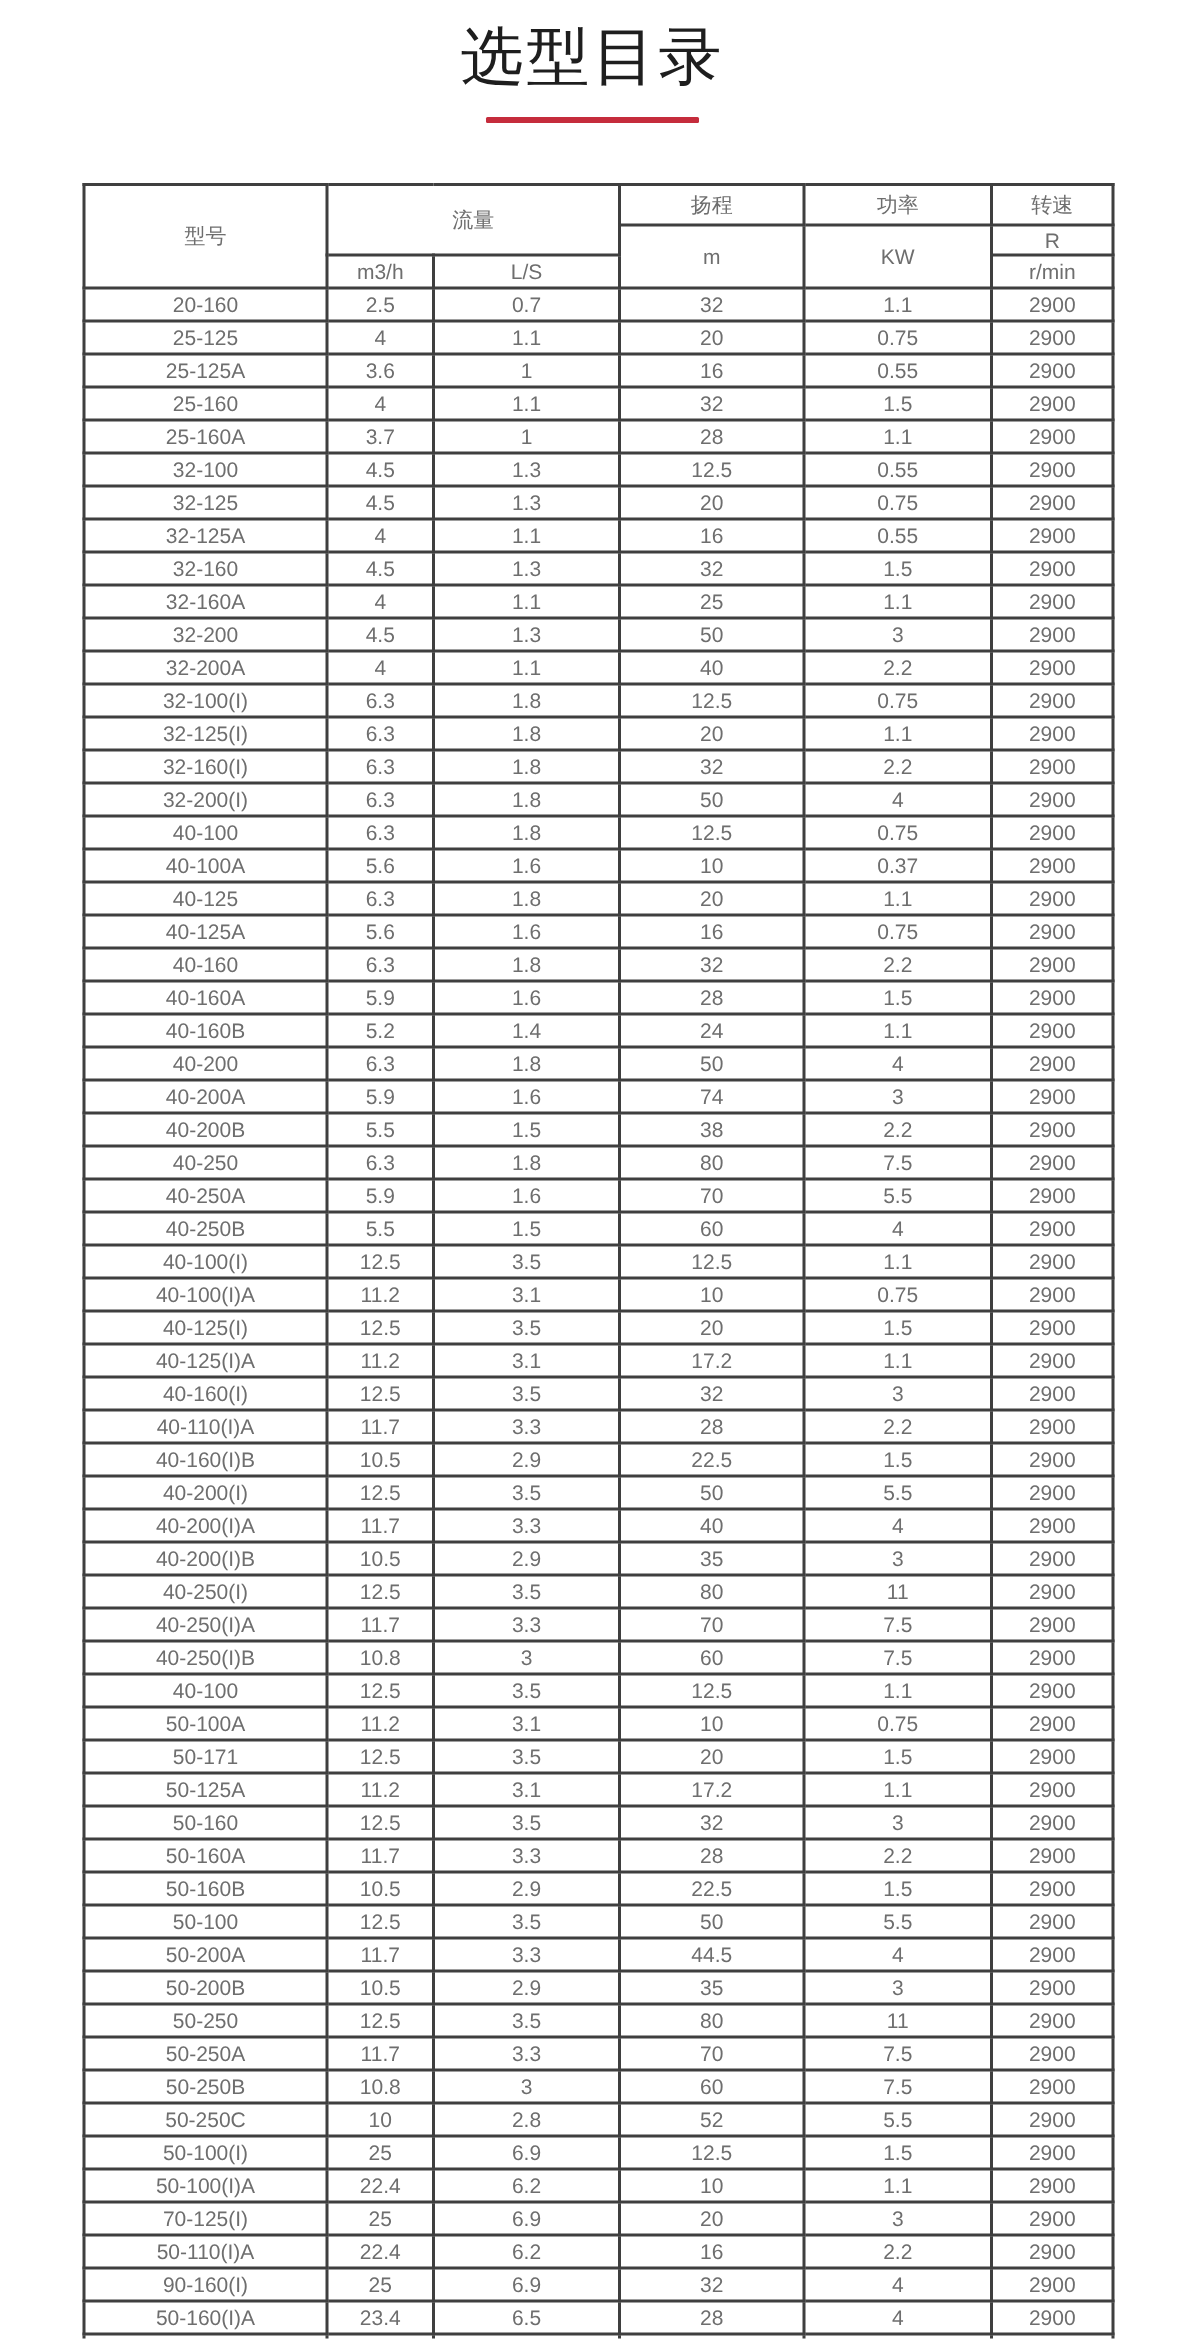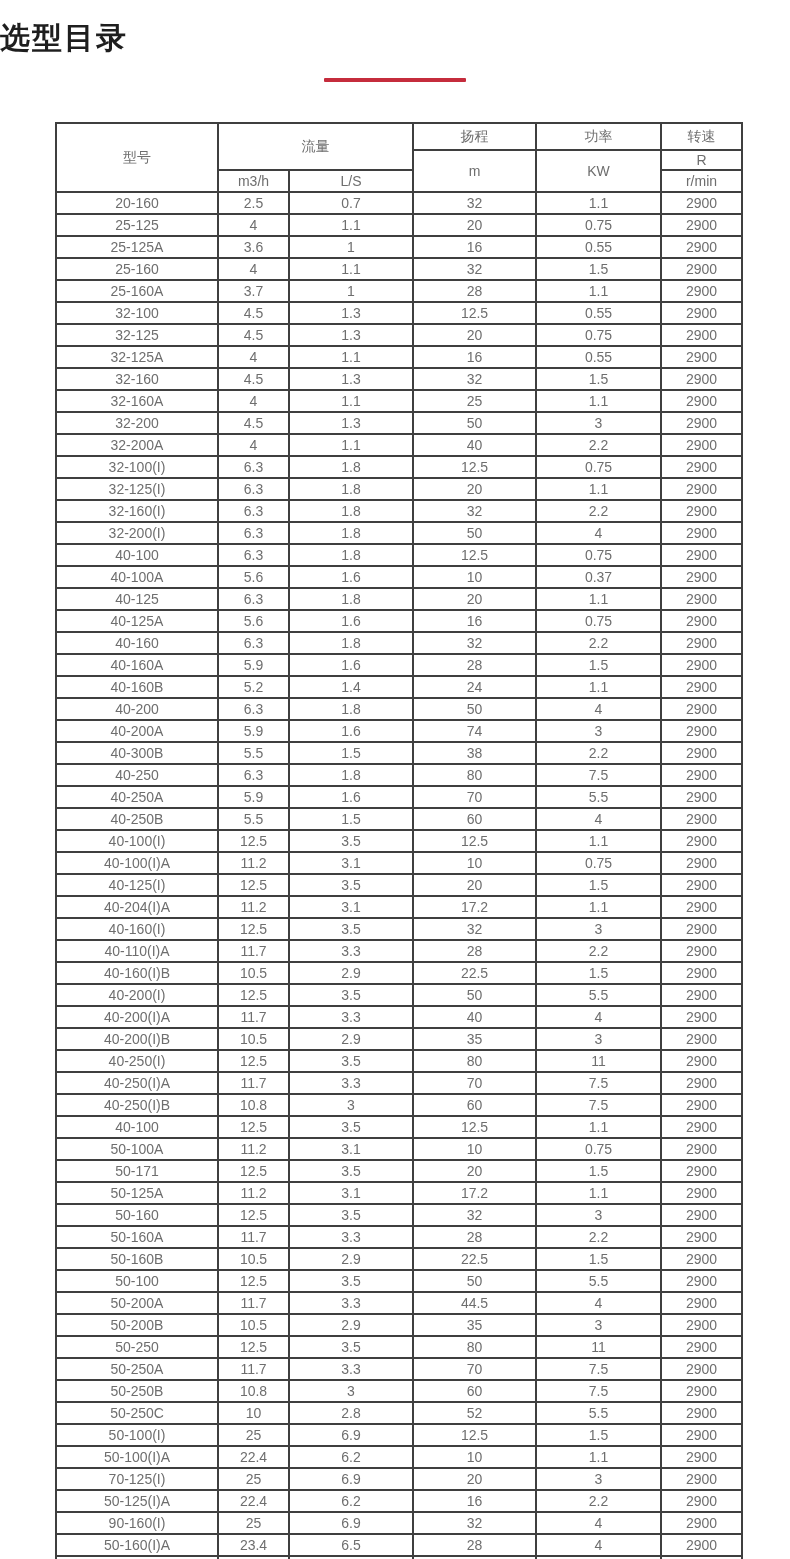--- a/index.html
+++ b/index.html
@@ -8,23 +8,24 @@
     background: #ffffff;
   }
   body {
     width: 790px;
     height: 1559px;
     overflow: hidden;
     font-family: "Liberation Sans", "DejaVu Sans", sans-serif;
   }
   .page-title {
     margin: 12px 0 0 0;
-    font-size: 30px;
+    text-align: center;
+    font-size: 42px;
     line-height: 52px;
-    font-weight: 700;
+    font-weight: 400;
     letter-spacing: 2px;
     color: #1e1e1e;
   }
   .title-underline {
     width: 142px;
     height: 4px;
     margin: 14px auto 0 auto;
     background: #c52c3c;
     border-radius: 1px;
   }
@@ -281,21 +282,21 @@
       </tr>
       <tr>
         <td>40-200A</td>
         <td>5.9</td>
         <td>1.6</td>
         <td>74</td>
         <td>3</td>
         <td>2900</td>
       </tr>
       <tr>
-        <td>40-300B</td>
+        <td>40-200B</td>
         <td>5.5</td>
         <td>1.5</td>
         <td>38</td>
         <td>2.2</td>
         <td>2900</td>
       </tr>
       <tr>
         <td>40-250</td>
         <td>6.3</td>
         <td>1.8</td>
@@ -337,21 +338,21 @@
       </tr>
       <tr>
         <td>40-125(I)</td>
         <td>12.5</td>
         <td>3.5</td>
         <td>20</td>
         <td>1.5</td>
         <td>2900</td>
       </tr>
       <tr>
-        <td>40-204(I)A</td>
+        <td>40-125(I)A</td>
         <td>11.2</td>
         <td>3.1</td>
         <td>17.2</td>
         <td>1.1</td>
         <td>2900</td>
       </tr>
       <tr>
         <td>40-160(I)</td>
         <td>12.5</td>
         <td>3.5</td>
@@ -553,21 +554,21 @@
       </tr>
       <tr>
         <td>70-125(I)</td>
         <td>25</td>
         <td>6.9</td>
         <td>20</td>
         <td>3</td>
         <td>2900</td>
       </tr>
       <tr>
-        <td>50-125(I)A</td>
+        <td>50-110(I)A</td>
         <td>22.4</td>
         <td>6.2</td>
         <td>16</td>
         <td>2.2</td>
         <td>2900</td>
       </tr>
       <tr>
         <td>90-160(I)</td>
         <td>25</td>
         <td>6.9</td>

